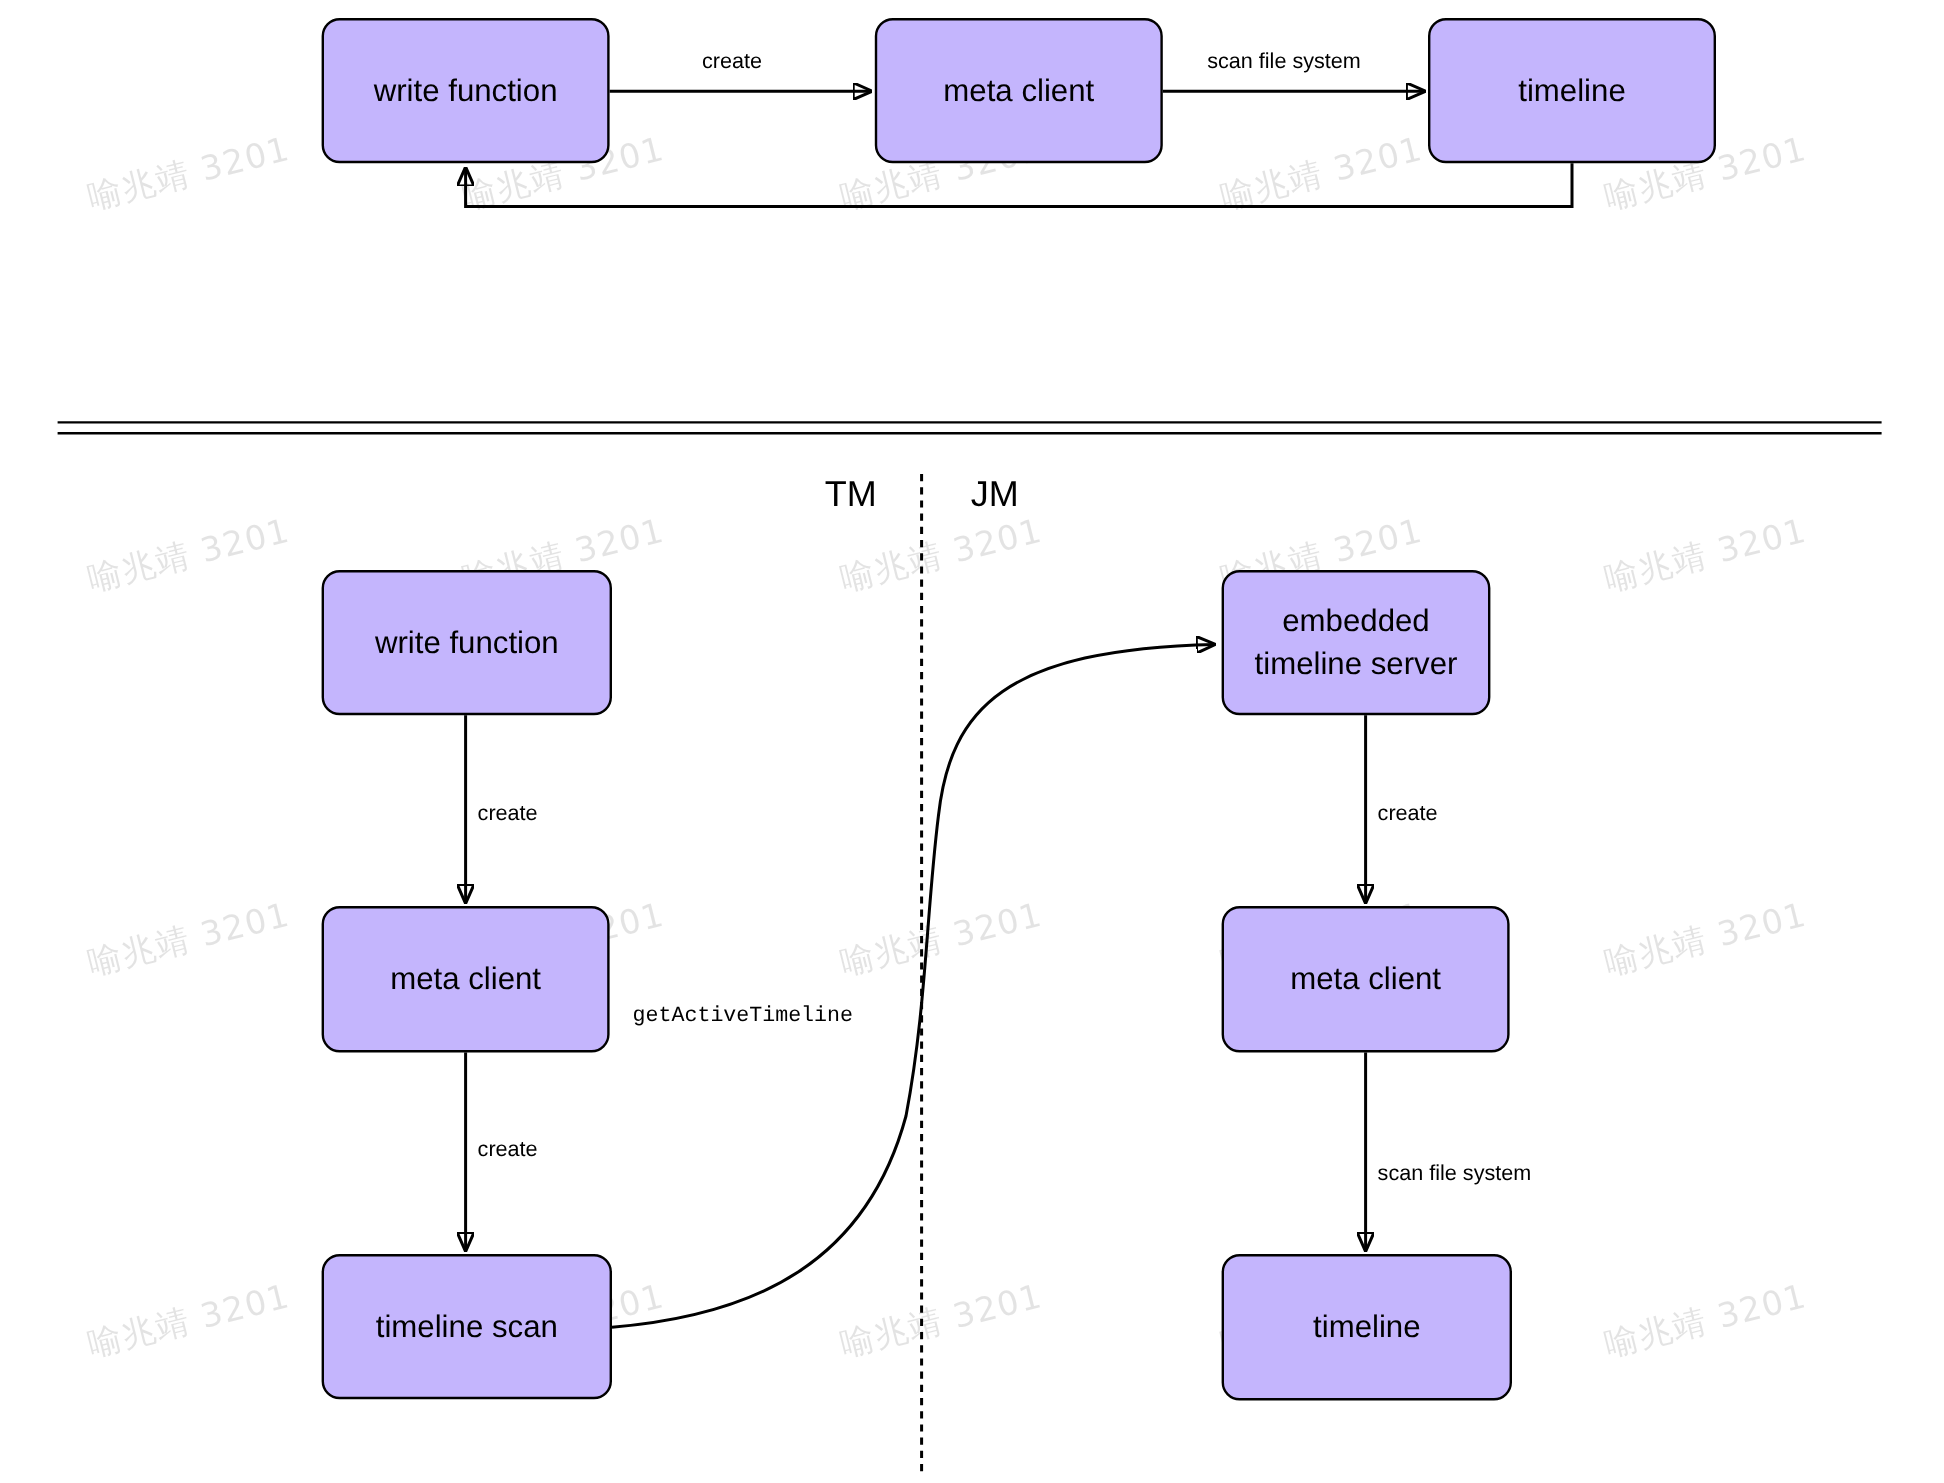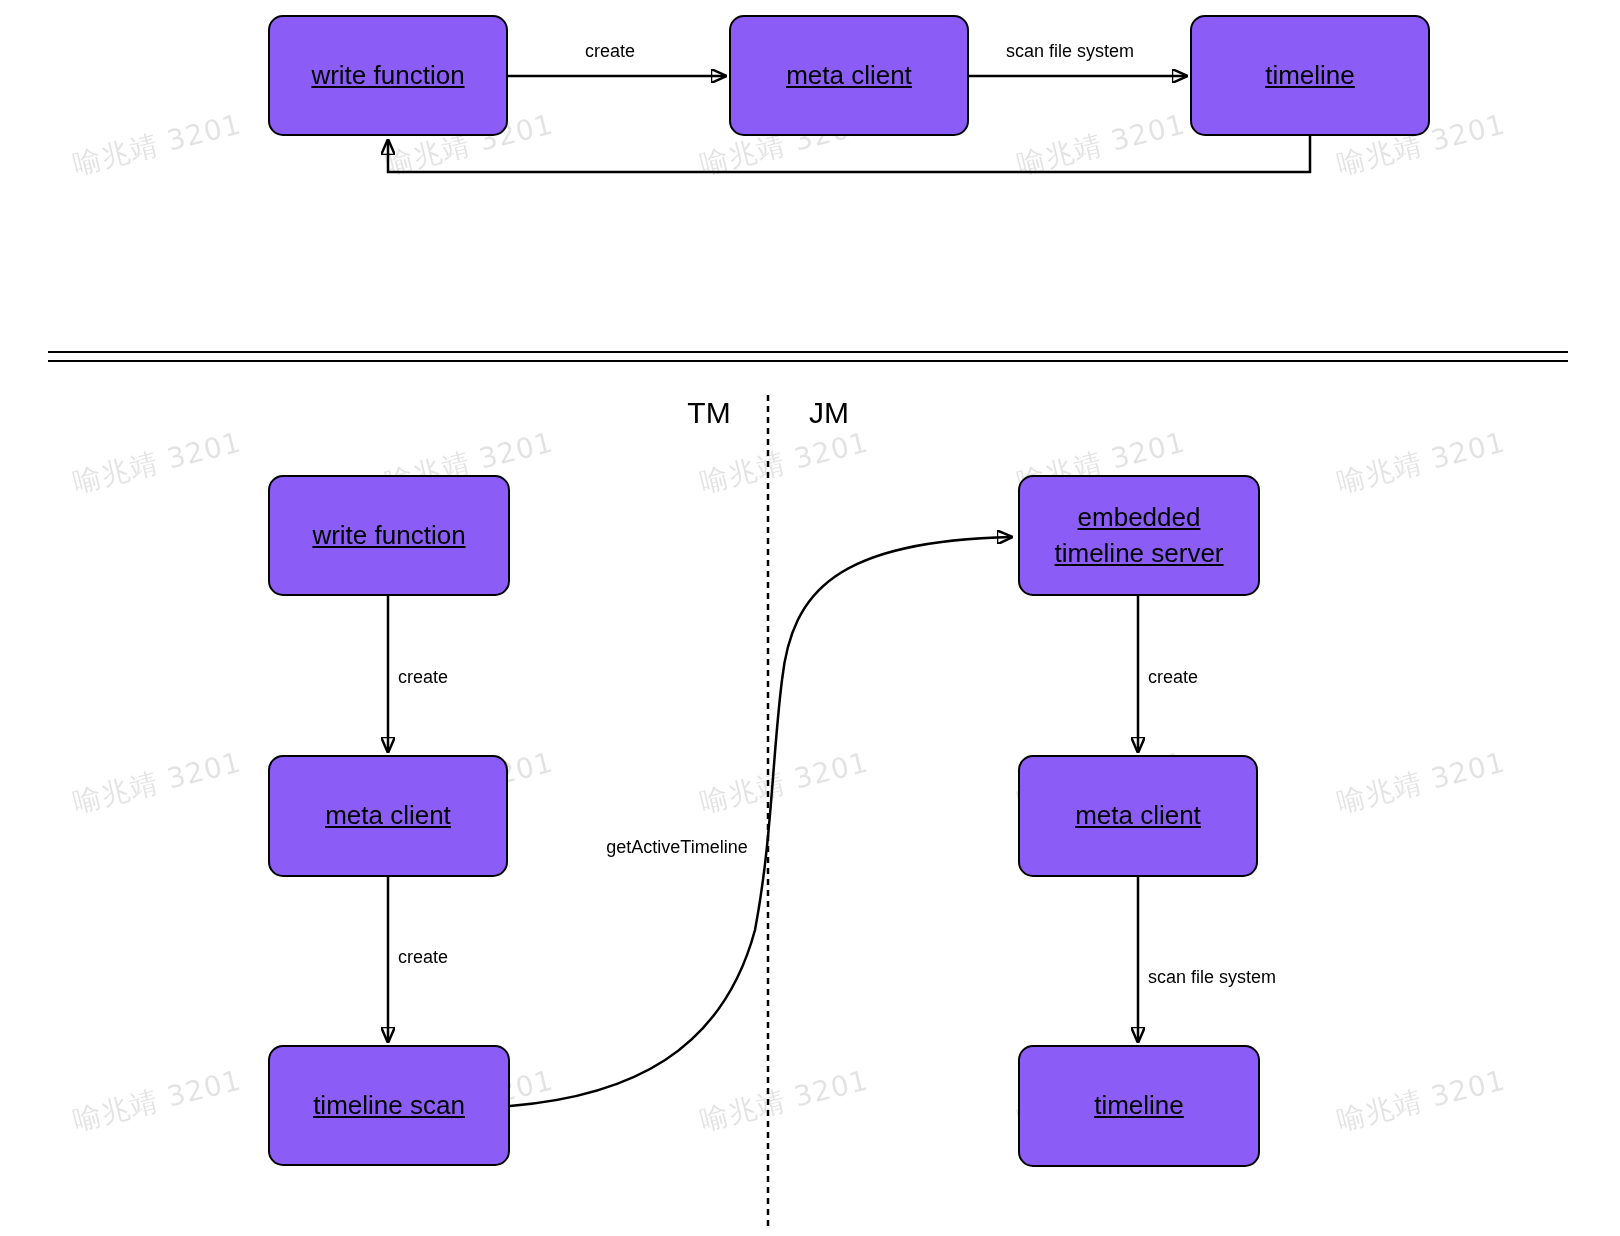--- a/index.html
+++ b/index.html
@@ -30,32 +30,31 @@
     font-family: "DejaVu Sans", sans-serif;
     user-select: none;
   }
   svg.connectors { position: absolute; left: 0; top: 0; z-index: 2; }
   svg.connectors path { fill: none; stroke: #000000; stroke-width: 2.5; }
   svg.connectors path.thin { stroke-width: 2; }
   svg.connectors path.dashed { stroke-width: 2.5; stroke-dasharray: 6 5; }
   .node {
     position: absolute;
     z-index: 3;
-    background: #8b5cf6;
+    background: #c4b5fd;
     border: 2.5px solid #000000;
     border-radius: 15px;
     display: flex;
     align-items: center;
     justify-content: center;
     text-align: center;
     font-size: 26px;
     line-height: 1.35;
     box-sizing: border-box;
     padding: 0 18px;
-    text-decoration: underline;
   }
   .elabel {
     position: absolute;
     z-index: 3;
     font-size: 18px;
     line-height: 30px;
     white-space: nowrap;
     background: transparent;
   }
   .elabel.center { text-align: center; }
@@ -143,28 +142,28 @@
   <div class="node" style="left:268px; top:755px; width:240px; height:122px;">
     <span>meta client</span>
   </div>
   <div class="node" style="left:268px; top:1045px; width:242px; height:121px;">
     <span>timeline scan</span>
   </div>
 
   <div class="elabel" style="left:398px; top:662px;">create</div>
   <div class="elabel" style="left:398px; top:942px;">create</div>
 
-  <div class="node" style="left:1018px; top:475px; width:242px; height:121px;">
+  <div class="node" style="left:1018px; top:475px; width:224px; height:121px;">
     <span>embedded timeline server</span>
   </div>
   <div class="node" style="left:1018px; top:755px; width:240px; height:122px;">
     <span>meta client</span>
   </div>
   <div class="node" style="left:1018px; top:1045px; width:242px; height:122px;">
     <span>timeline</span>
   </div>
 
   <div class="elabel" style="left:1148px; top:662px;">create</div>
   <div class="elabel" style="left:1148px; top:962px;">scan file system</div>
 
-  <div class="elabel center" style="left:578px; top:832px; width:198px;">getActiveTimeline</div>
+  <div class="elabel center" style="left:520px; top:832px; width:198px;font-family:Liberation Mono, monospace;">getActiveTimeline</div>
 
 </div>
 
 </body></html>

